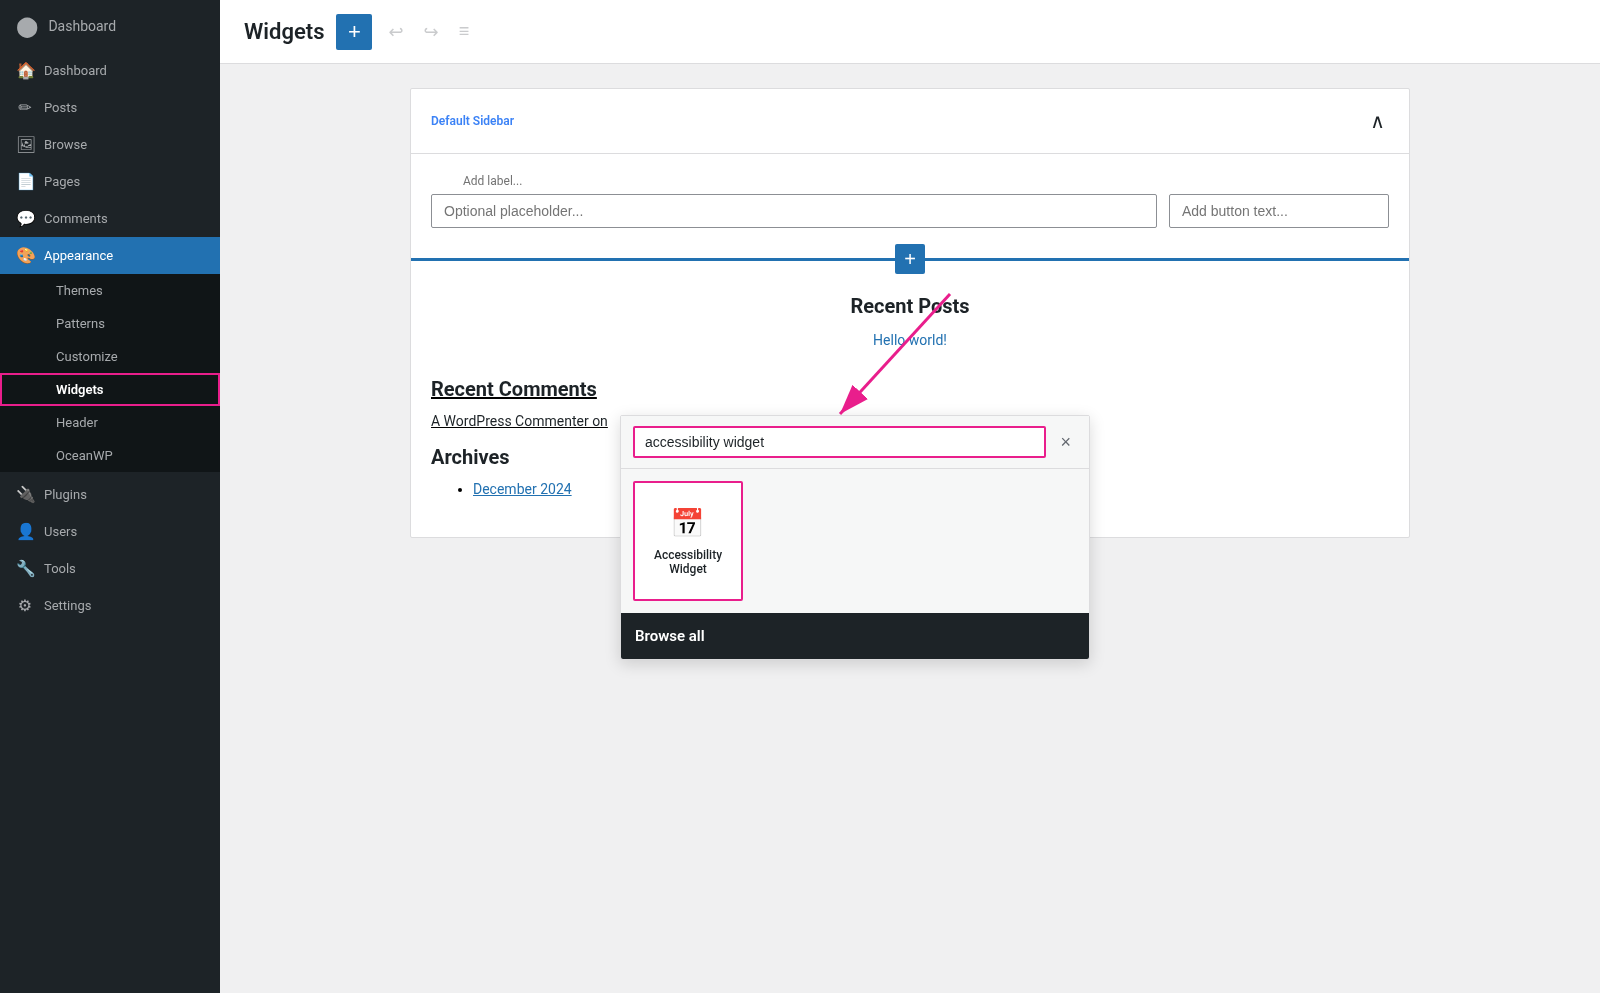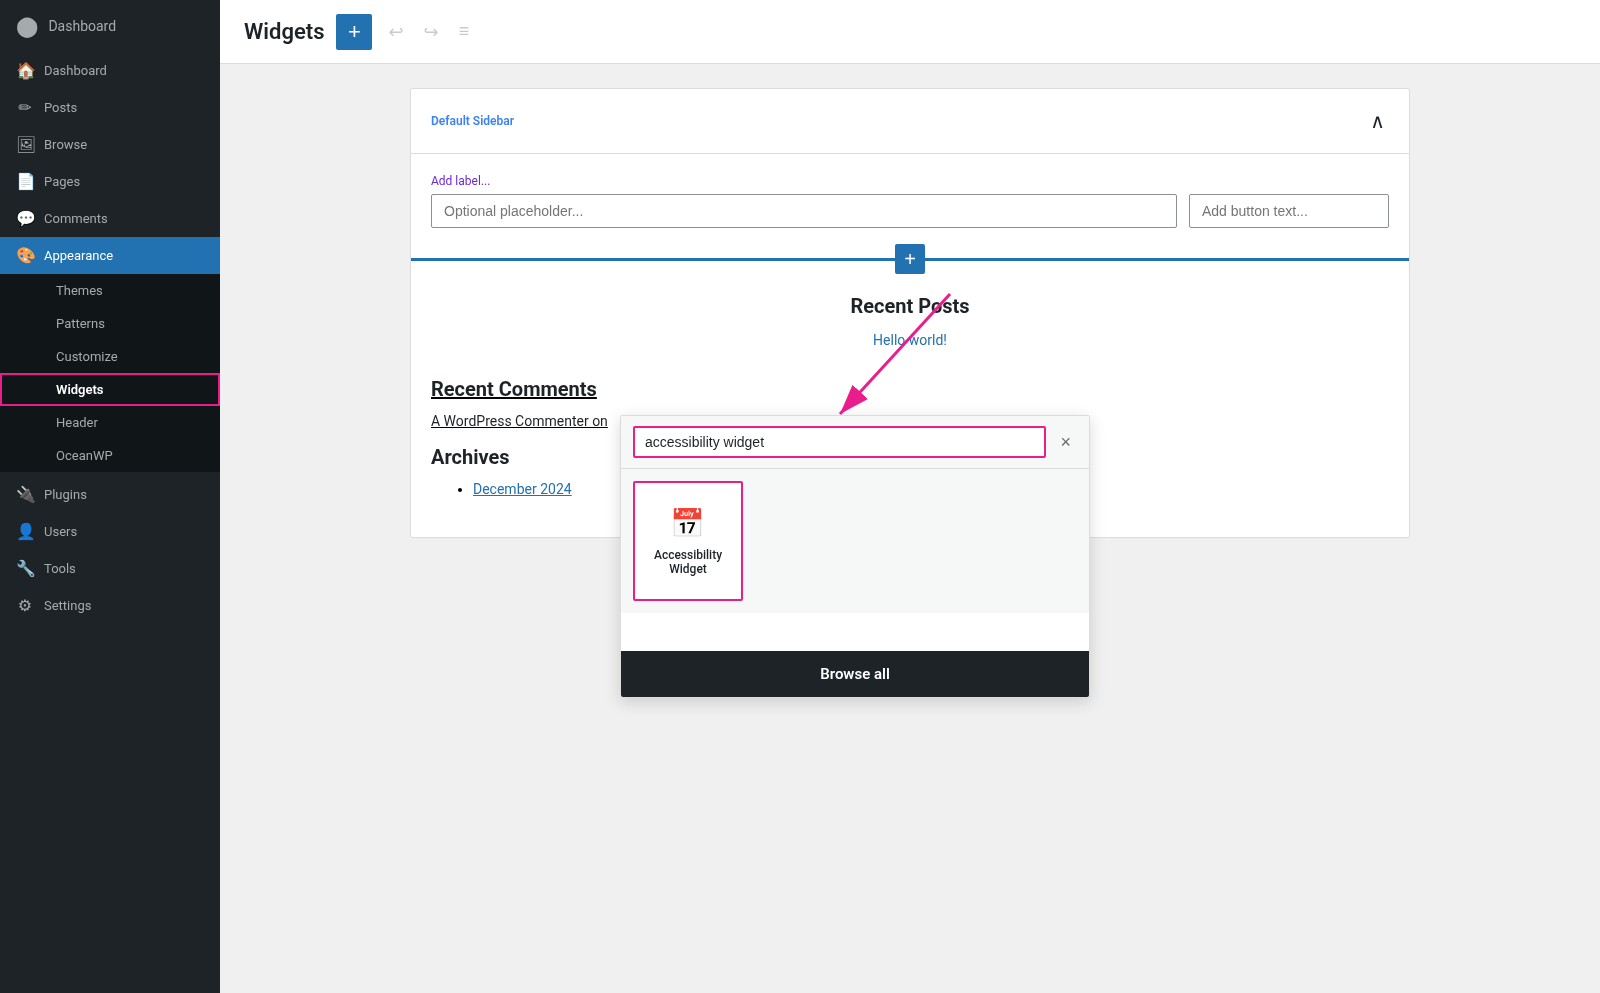--- a/index.html
+++ b/index.html
@@ -117,41 +117,42 @@
     }
 
     
     .search-row {
       display: flex;
       gap: 12px;
       margin-bottom: 16px;
     }
     .search-label {
       font-size: 12px;
-      color: #6d28d9;
+      color: #737373;
       margin-bottom: 6px;
+      margin-left: 32px;
     }
     .search-input {
       flex: 1;
       border: 1px solid #8c8f94;
       border-radius: 2px;
       padding: 8px 12px;
       font-size: 14px;
       color: #646970;
       background: #fff;
       outline: none;
     }
     .btn-text-input {
       border: 1px solid #8c8f94;
       border-radius: 2px;
       padding: 8px 12px;
       font-size: 14px;
       color: #737373;
       background: #fff;
-      width: 200px;
+      width: 220px;
     }
 
     
     .add-divider {
       display: flex;
       align-items: center;
       margin: 0 -20px 20px -20px;
       position: relative;
     }
     .add-divider-line {
@@ -264,27 +265,25 @@
     }
     .widget-result-label {
       font-size: 12px;
       text-align: center;
       color: #1d2327;
       font-weight: 500;
     }
     .dropdown-footer {
       background: #1d2327;
       color: #fff;
-      text-align: center;
       padding: 14px;
       font-size: 15px;
       font-weight: 600;
       cursor: pointer;
       border-radius: 0 0 2px 2px;
-      margin-top: 38px;
     }
 
     
     .arrow-annotation {
       position: absolute;
       top: 220px;
       left: 540px;
       pointer-events: none;
       z-index: 200;
     }

